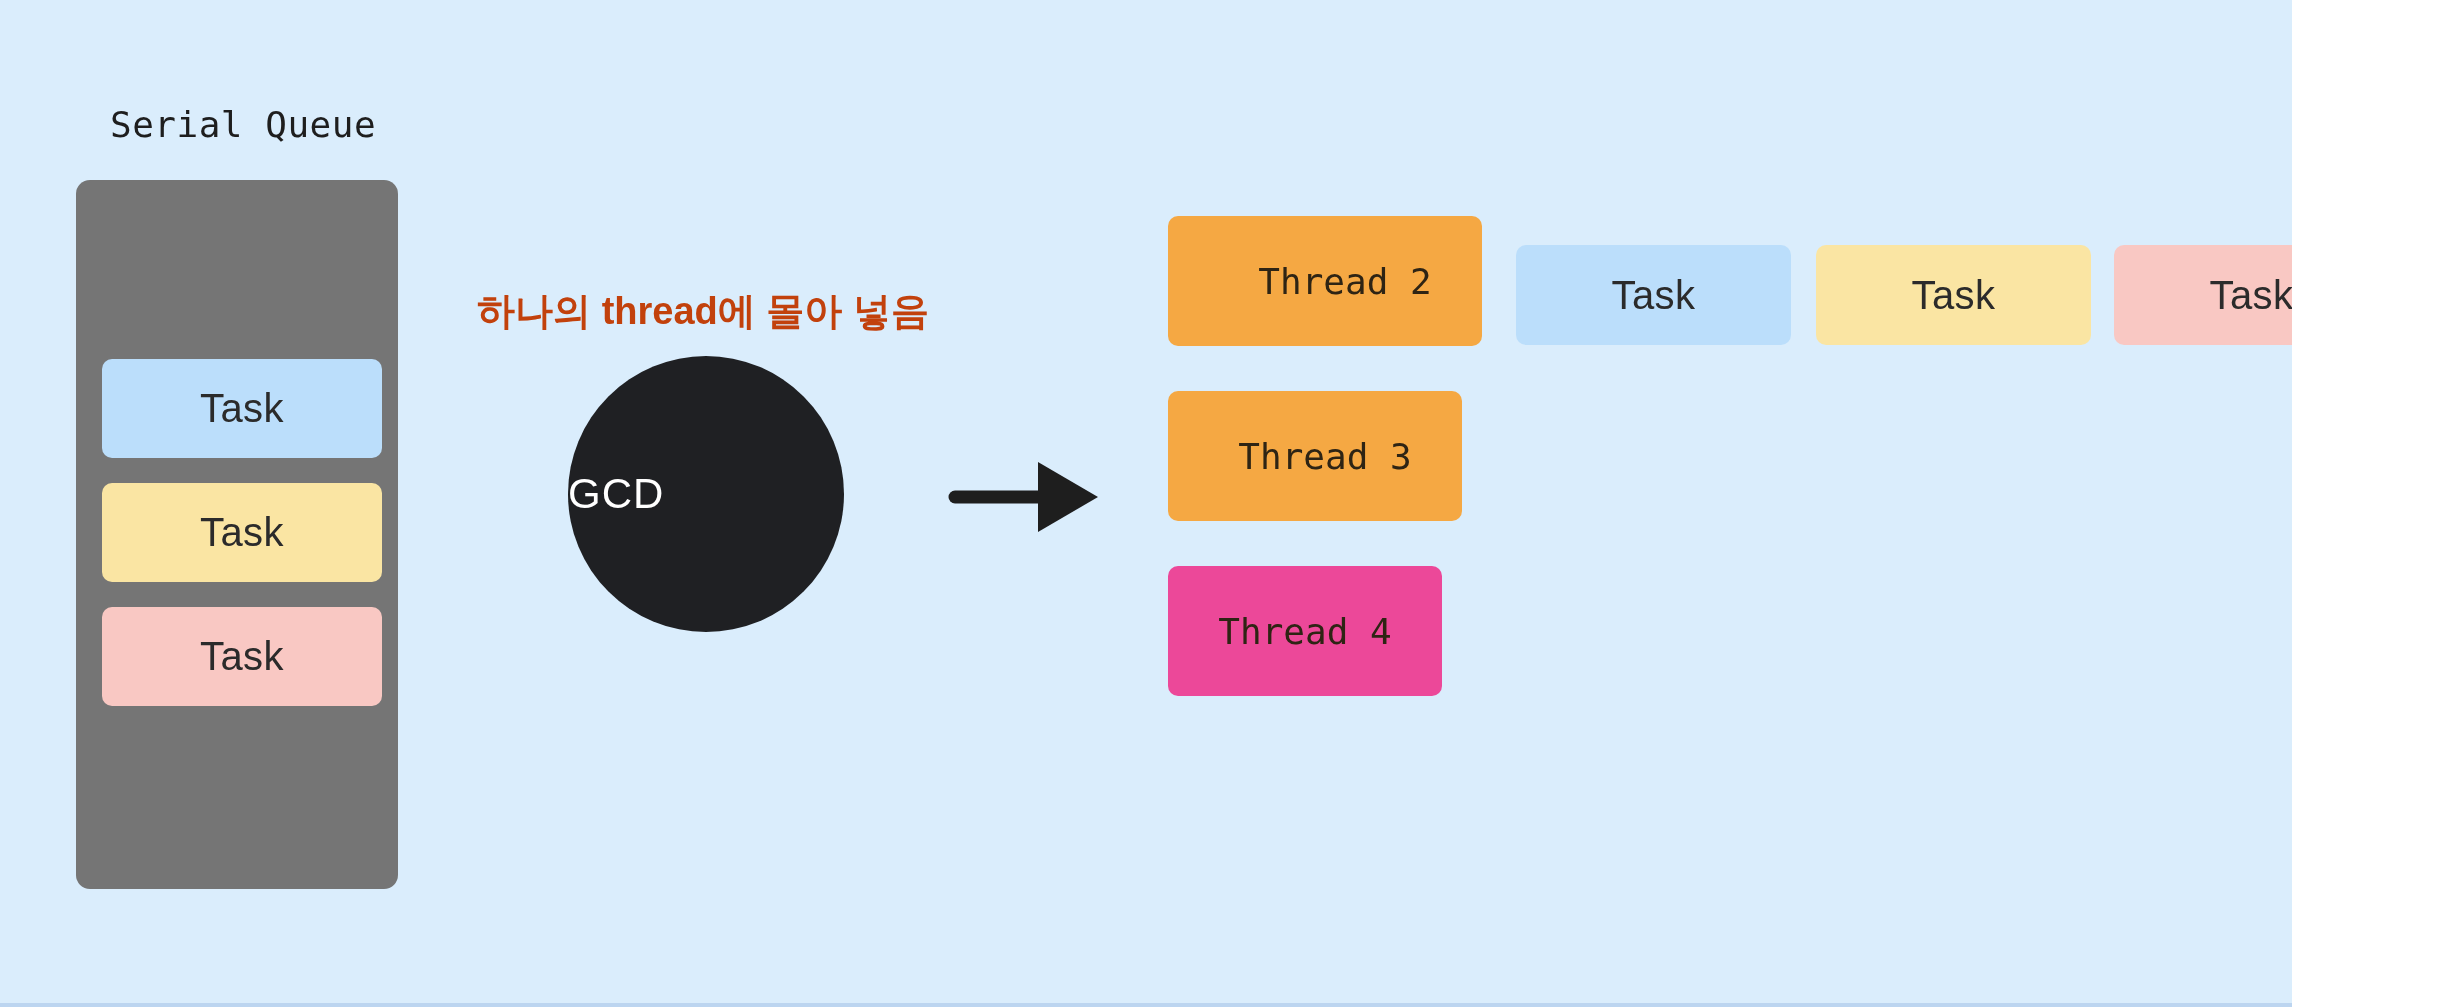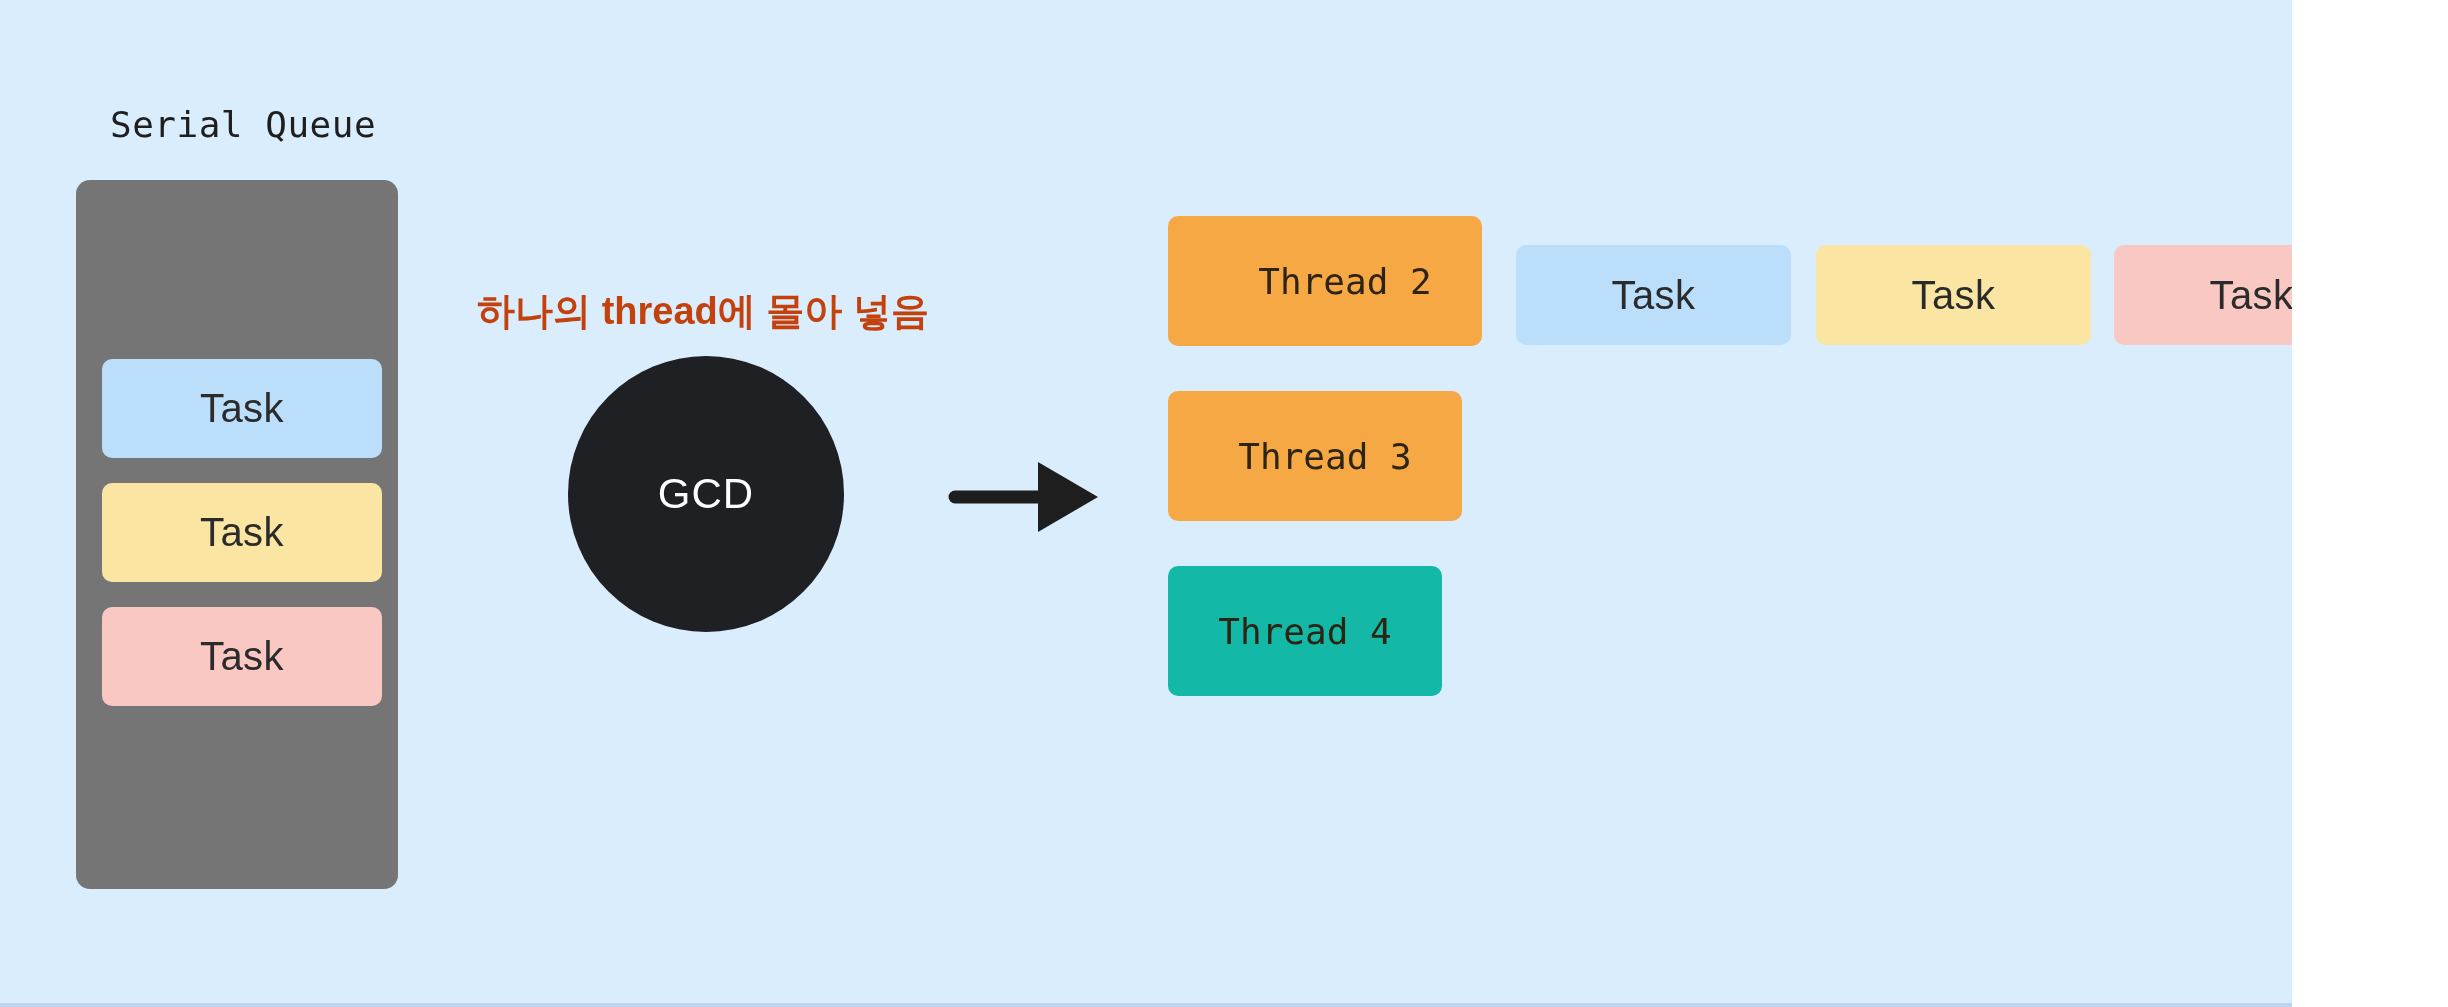--- a/index.html
+++ b/index.html
@@ -68,21 +68,20 @@
   }
   .gcd-circle {
     position: absolute;
     left: 568px;
     top: 356px;
     width: 276px;
     height: 276px;
     border-radius: 50%;
     display: flex;
     align-items: center;
-    justify-content: center;
   }
   .gcd-label {
     font-size: 42px;
     font-weight: 500;
     letter-spacing: 1px;
   }
 
   
   .flow-arrow {
     position: absolute;
@@ -167,21 +166,21 @@
     <line x1="20" y1="47" x2="105" y2="47" stroke="currentColor" stroke-width="13" stroke-linecap="round"></line>
     <polygon points="103,12 103,82 163,47" fill="currentColor"></polygon>
   </svg>
 
   <div class="thread-box th0" style="background-color: rgb(245, 168, 67);">
     <span class="thread-label">Thread 2</span>
   </div>
   <div class="thread-box th1" style="background-color: rgb(245, 168, 67); padding-left: 20px;">
     <span class="thread-label">Thread 3</span>
   </div>
-  <div class="thread-box th2" style="background-color: #14b8a6;">
+  <div class="thread-box th2" style="background-color: #ec4899;">
     <span class="thread-label">Thread 4</span>
   </div>
 
   <div class="row-task r0" style="background-color: rgb(187, 222, 251);">
     <span class="task-label">Task</span>
   </div>
   <div class="row-task r1" style="background-color: rgb(250, 229, 163);">
     <span class="task-label">Task</span>
   </div>
   <div class="row-task r2" style="background-color: rgb(249, 200, 195);">

